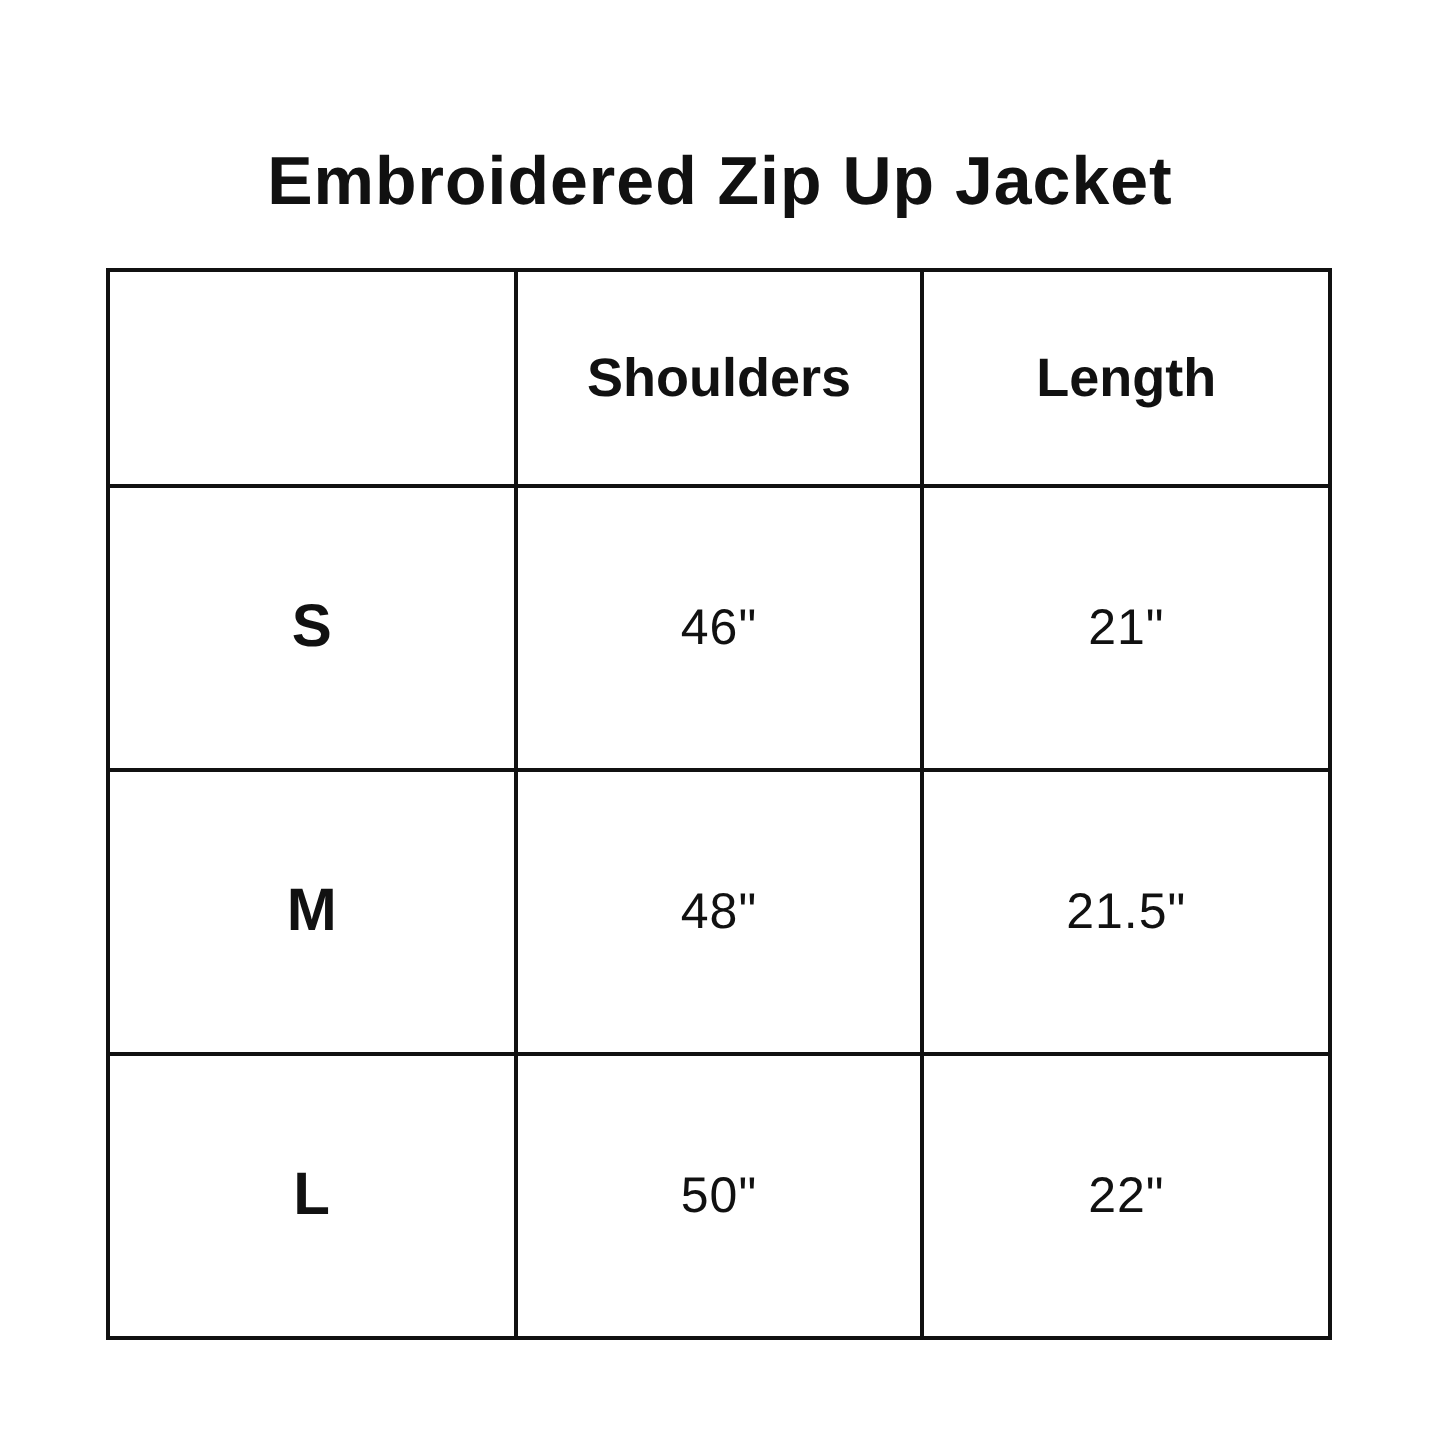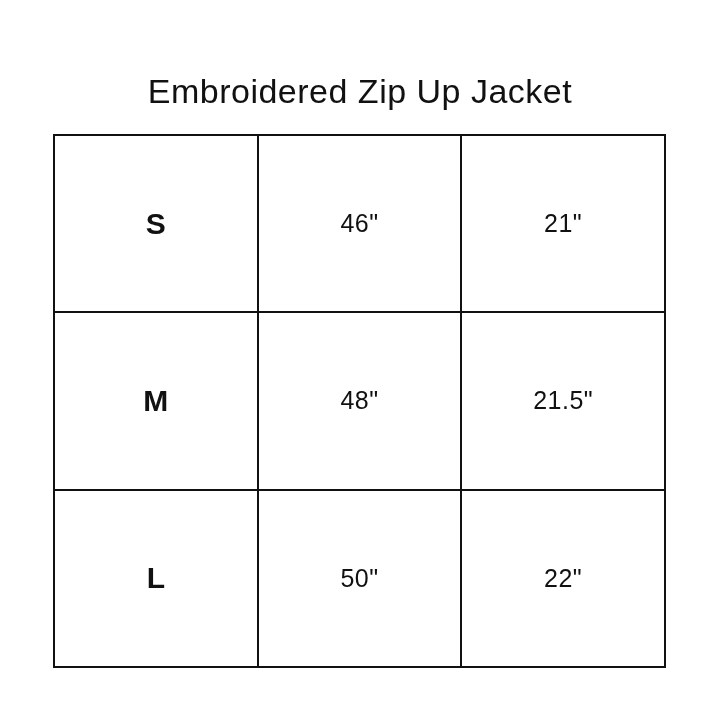--- a/index.html
+++ b/index.html
@@ -17,21 +17,21 @@
     overflow: hidden;
   }
   .title {
     position: absolute;
     top: 72px;
     left: 0;
     width: 720px;
     margin: 0;
     text-align: center;
     font-size: 34px;
-    font-weight: 400;
+    font-weight: 700;
     letter-spacing: 0.5px;
     color: #111111;
   }
   table.size-chart {
     position: absolute;
     top: 134px;
     left: 53px;
     width: 613px;
     height: 534px;
     border-collapse: collapse;
@@ -71,20 +71,25 @@
 </style>
 </head>
 <body>
 
 <div class="page">
 
   <h1 class="title">Embroidered Zip Up Jacket</h1>
 
   <table class="size-chart">
     <tbody>
+      <tr class="header-row">
+        <th class="col-header"></th>
+        <th class="col-header">Shoulders</th>
+        <th class="col-header">Length</th>
+      </tr>
 
       <tr class="data-row">
         <td class="size-cell">S</td>
         <td class="value-cell">46"</td>
         <td class="value-cell">21"</td>
       </tr>
 
       <tr class="data-row">
         <td class="size-cell">M</td>
         <td class="value-cell">48"</td>

